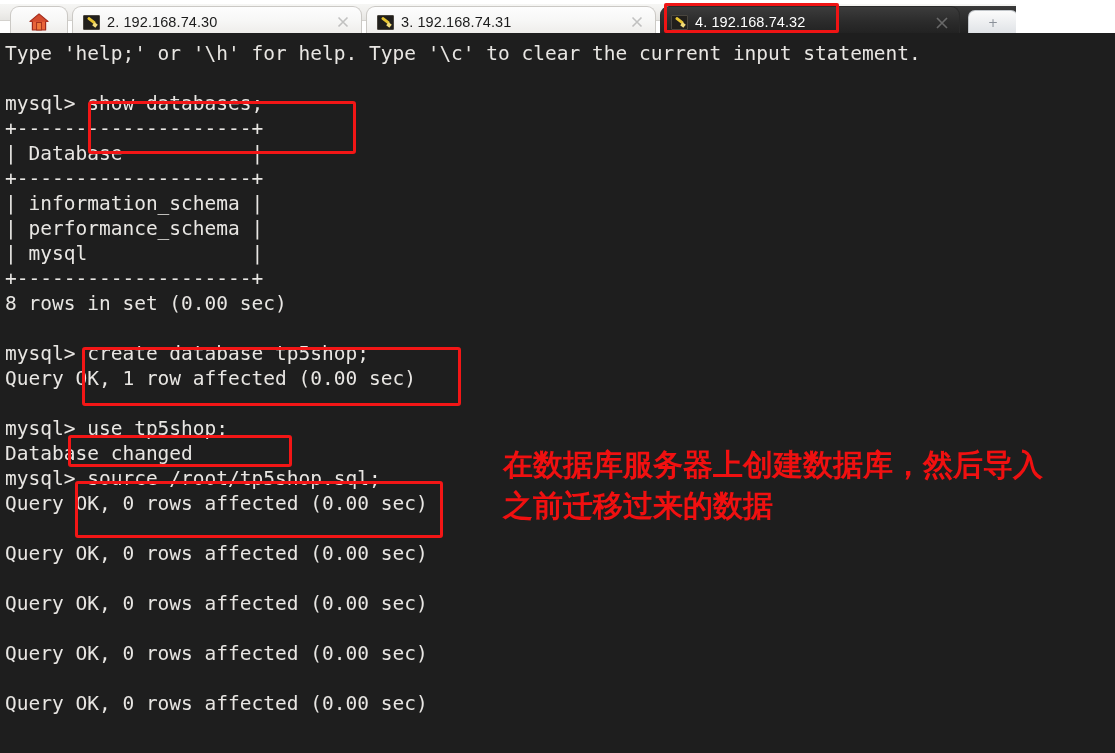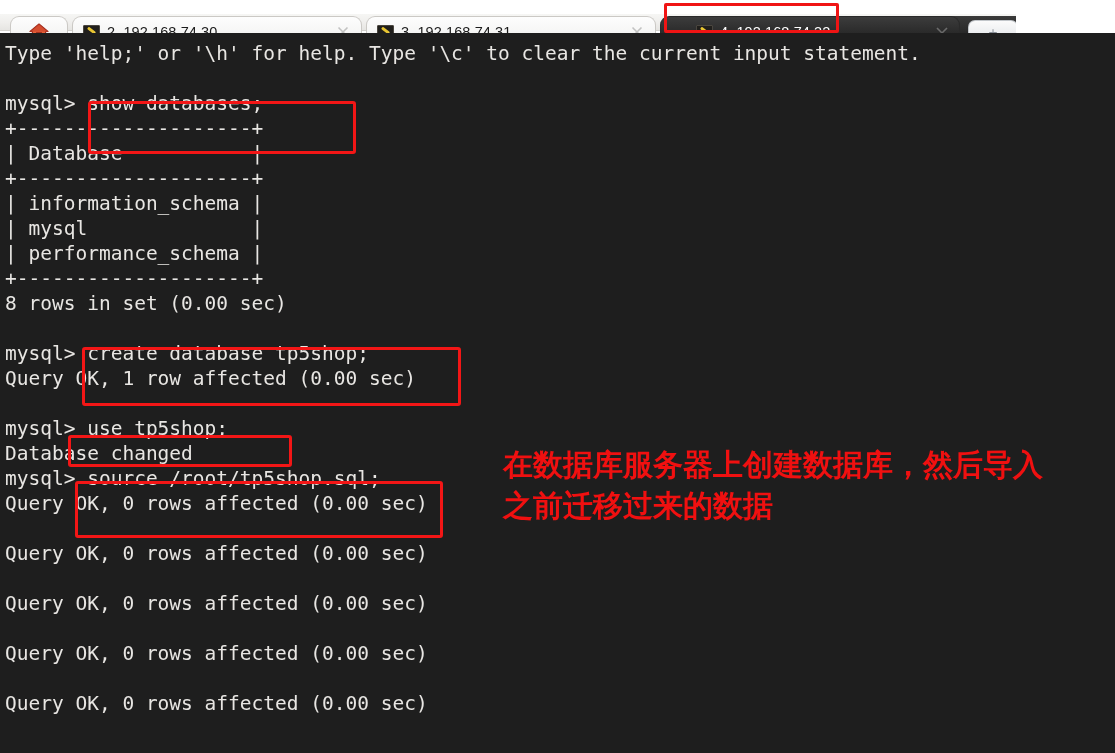--- a/index.html
+++ b/index.html
@@ -17,21 +17,21 @@
   #app {
     position: relative;
     width: 1115px;
     height: 753px;
     overflow: hidden;
   }
 
   
   .tabbar {
     position: absolute;
-    left: 0; top: 14px;
+    left: 0; top: 4px;
     width: 1115px;
     height: 17px;
     background: linear-gradient(to bottom, #f6f6f4 0%, #efeeec 55%, #e6e5e2 100%);
     border-bottom: 1px solid #d4d2ce;
     box-sizing: border-box;
   }
 
   .tab {
     position: absolute;
     top: 2px;
@@ -61,21 +61,20 @@
   .tab.t3 { left: 366px; width: 290px; }
 
   
   .tab.active {
     left: 660px;
     width: 300px;
     background: linear-gradient(to bottom, #3c3c3c 0%, #2b2b2b 50%, #1f1f1f 100%);
     border: 1px solid #2a2a2a;
     border-bottom: none;
     color: #ffffff;
-    padding-left: 25px;
   }
 
   
   .darkstrip {
     position: absolute;
     left: 900px; top: 2px;
     width: 215px; height: 31px;
     background: linear-gradient(to bottom, #3a3a3a 0%, #272727 60%, #1d1d1d 100%);
     border-top-left-radius: 0;
   }
@@ -284,22 +283,22 @@
 
   <div class="terminal">
     <div class="term-lines" id="term-lines">
         <div class="line">Type 'help;' or '\h' for help. Type '\c' to clear the current input statement.</div>
         <div class="line"></div>
         <div class="line">mysql&gt; show databases;</div>
         <div class="line">+--------------------+</div>
         <div class="line">| Database           |</div>
         <div class="line">+--------------------+</div>
         <div class="line">| information_schema |</div>
+        <div class="line">| performance_schema |</div>
         <div class="line">| mysql              |</div>
-        <div class="line">| performance_schema |</div>
         <div class="line">+--------------------+</div>
         <div class="line">8 rows in set (0.00 sec)</div>
         <div class="line"></div>
         <div class="line">mysql&gt; create database tp5shop;</div>
         <div class="line">Query OK, 1 row affected (0.00 sec)</div>
         <div class="line"></div>
         <div class="line">mysql&gt; use tp5shop;</div>
         <div class="line">Database changed</div>
         <div class="line">mysql&gt; source /root/tp5shop.sql;</div>
         <div class="line">Query OK, 0 rows affected (0.00 sec)</div>

